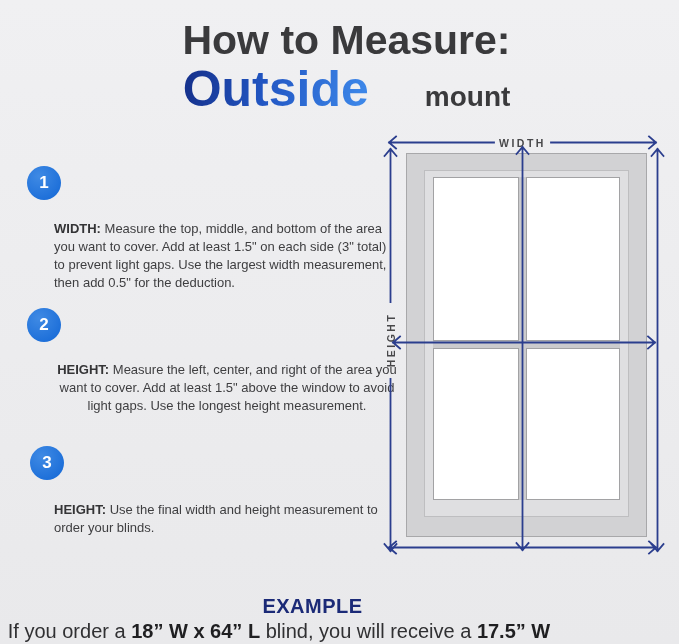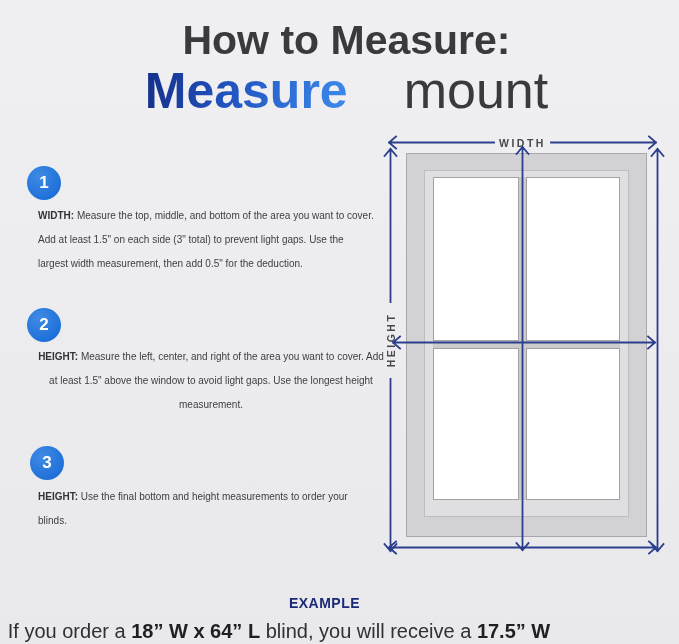--- a/index.html
+++ b/index.html
@@ -27,32 +27,32 @@
     margin-top:3px;
     display:flex;justify-content:center;align-items:baseline;gap:12px;
   }
   .title-highlight{
     font-size:50px;font-weight:700;
     background:linear-gradient(100deg,#16338f 5%,#2257c4 45%,#3c86e8 95%);
     -webkit-background-clip:text;background-clip:text;
     -webkit-text-fill-color:transparent;color:#2257c4;
   }
   .title-suffix{
-    font-size:52px;font-weight:400;color:#3a3a3c;margin-left:44px;
+    font-size:28px;font-weight:700;color:#3a3a3c;margin-left:44px;
   }
 
   
   .step-circle{
     position:absolute;width:34px;height:34px;border-radius:50%;
     background:radial-gradient(circle at 35% 30%,#3f8ae4,#1d6fd9 75%);
     color:#ffffff;font-size:17px;font-weight:700;
     display:flex;align-items:center;justify-content:center;
   }
   .step-text{
-    position:absolute;font-size:10px;line-height:24px;color:#3e3e40;margin:0;
+    position:absolute;font-size:13px;line-height:18px;color:#3e3e40;margin:16px;
   }
   .step-text strong{color:#343436;font-weight:700;}
   #step1-circle{left:27px;top:166px;}
   #step1-text{left:38px;top:204px;width:336px;}
   #step2-circle{left:27px;top:308px;}
   #step2-text{left:38px;top:345px;width:346px;text-align:center;}
   #step3-circle{left:30px;top:446px;}
   #step3-text{left:38px;top:485px;width:336px;}
 
   
@@ -80,56 +80,56 @@
     pointer-events:none;
   }
   .arrow{stroke:#2b3e8e;stroke-width:1.8;fill:none;stroke-linecap:square;}
   .dim-label{
     font-family:"Liberation Sans",sans-serif;
     font-size:10.5px;font-weight:600;fill:#48484a;letter-spacing:2.5px;
   }
 
   
   .example-heading{
-    position:absolute;top:595px;left:12px;width:625px;text-align:center;
-    font-size:14px;font-weight:700;color:#1b2a77;letter-spacing:0.5px;
+    position:absolute;top:595px;left:0;width:625px;text-align:center;
+    font-size:20px;font-weight:700;color:#1b2a77;letter-spacing:0.5px;
   }
   .example-line{
     position:absolute;top:620px;left:0;width:558px;text-align:center;
     font-size:20px;color:#303032;
   }
   .example-line b{color:#1f1f21;font-weight:700;}
 </style>
 </head>
 <body>
 
 <div id="page">
 
   <div class="title-wrap">
     <div class="title-line1">How to Measure:</div>
     <div class="title-line2">
-      <span class="title-highlight">Measure</span>
+      <span class="title-highlight">Outside</span>
       <span class="title-suffix">mount</span>
     </div>
   </div>
 
   <div class="step-circle" id="step1-circle">
     <span>1</span>
   </div>
   <p class="step-text" id="step1-text"><strong>WIDTH:</strong> <span>Measure the top, middle, and bottom of the area you want to cover. Add at least 1.5" on each side (3" total) to prevent light gaps. Use the largest width measurement, then add 0.5" for the deduction.</span></p>
 
   <div class="step-circle" id="step2-circle">
     <span>2</span>
   </div>
   <p class="step-text" id="step2-text"><strong>HEIGHT:</strong> <span>Measure the left, center, and right of the area you want to cover. Add at least 1.5" above the window to avoid light gaps. Use the longest height measurement.</span></p>
 
   <div class="step-circle" id="step3-circle">
     <span>3</span>
   </div>
-  <p class="step-text" id="step3-text"><strong>HEIGHT:</strong> <span>Use the final bottom and height measurements to order your blinds.</span></p>
+  <p class="step-text" id="step3-text"><strong>HEIGHT:</strong> <span>Use the final width and height measurement to order your blinds.</span></p>
 
   <div class="win" id="window-casing"></div>
   <div class="win" id="window-sash"></div>
   <div class="win" id="pane-grid">
     <div class="pane" id="pane-tl"></div>
     <div class="pane" id="pane-tr"></div>
     <div class="pane" id="pane-bl"></div>
     <div class="pane" id="pane-br"></div>
   </div>
 

